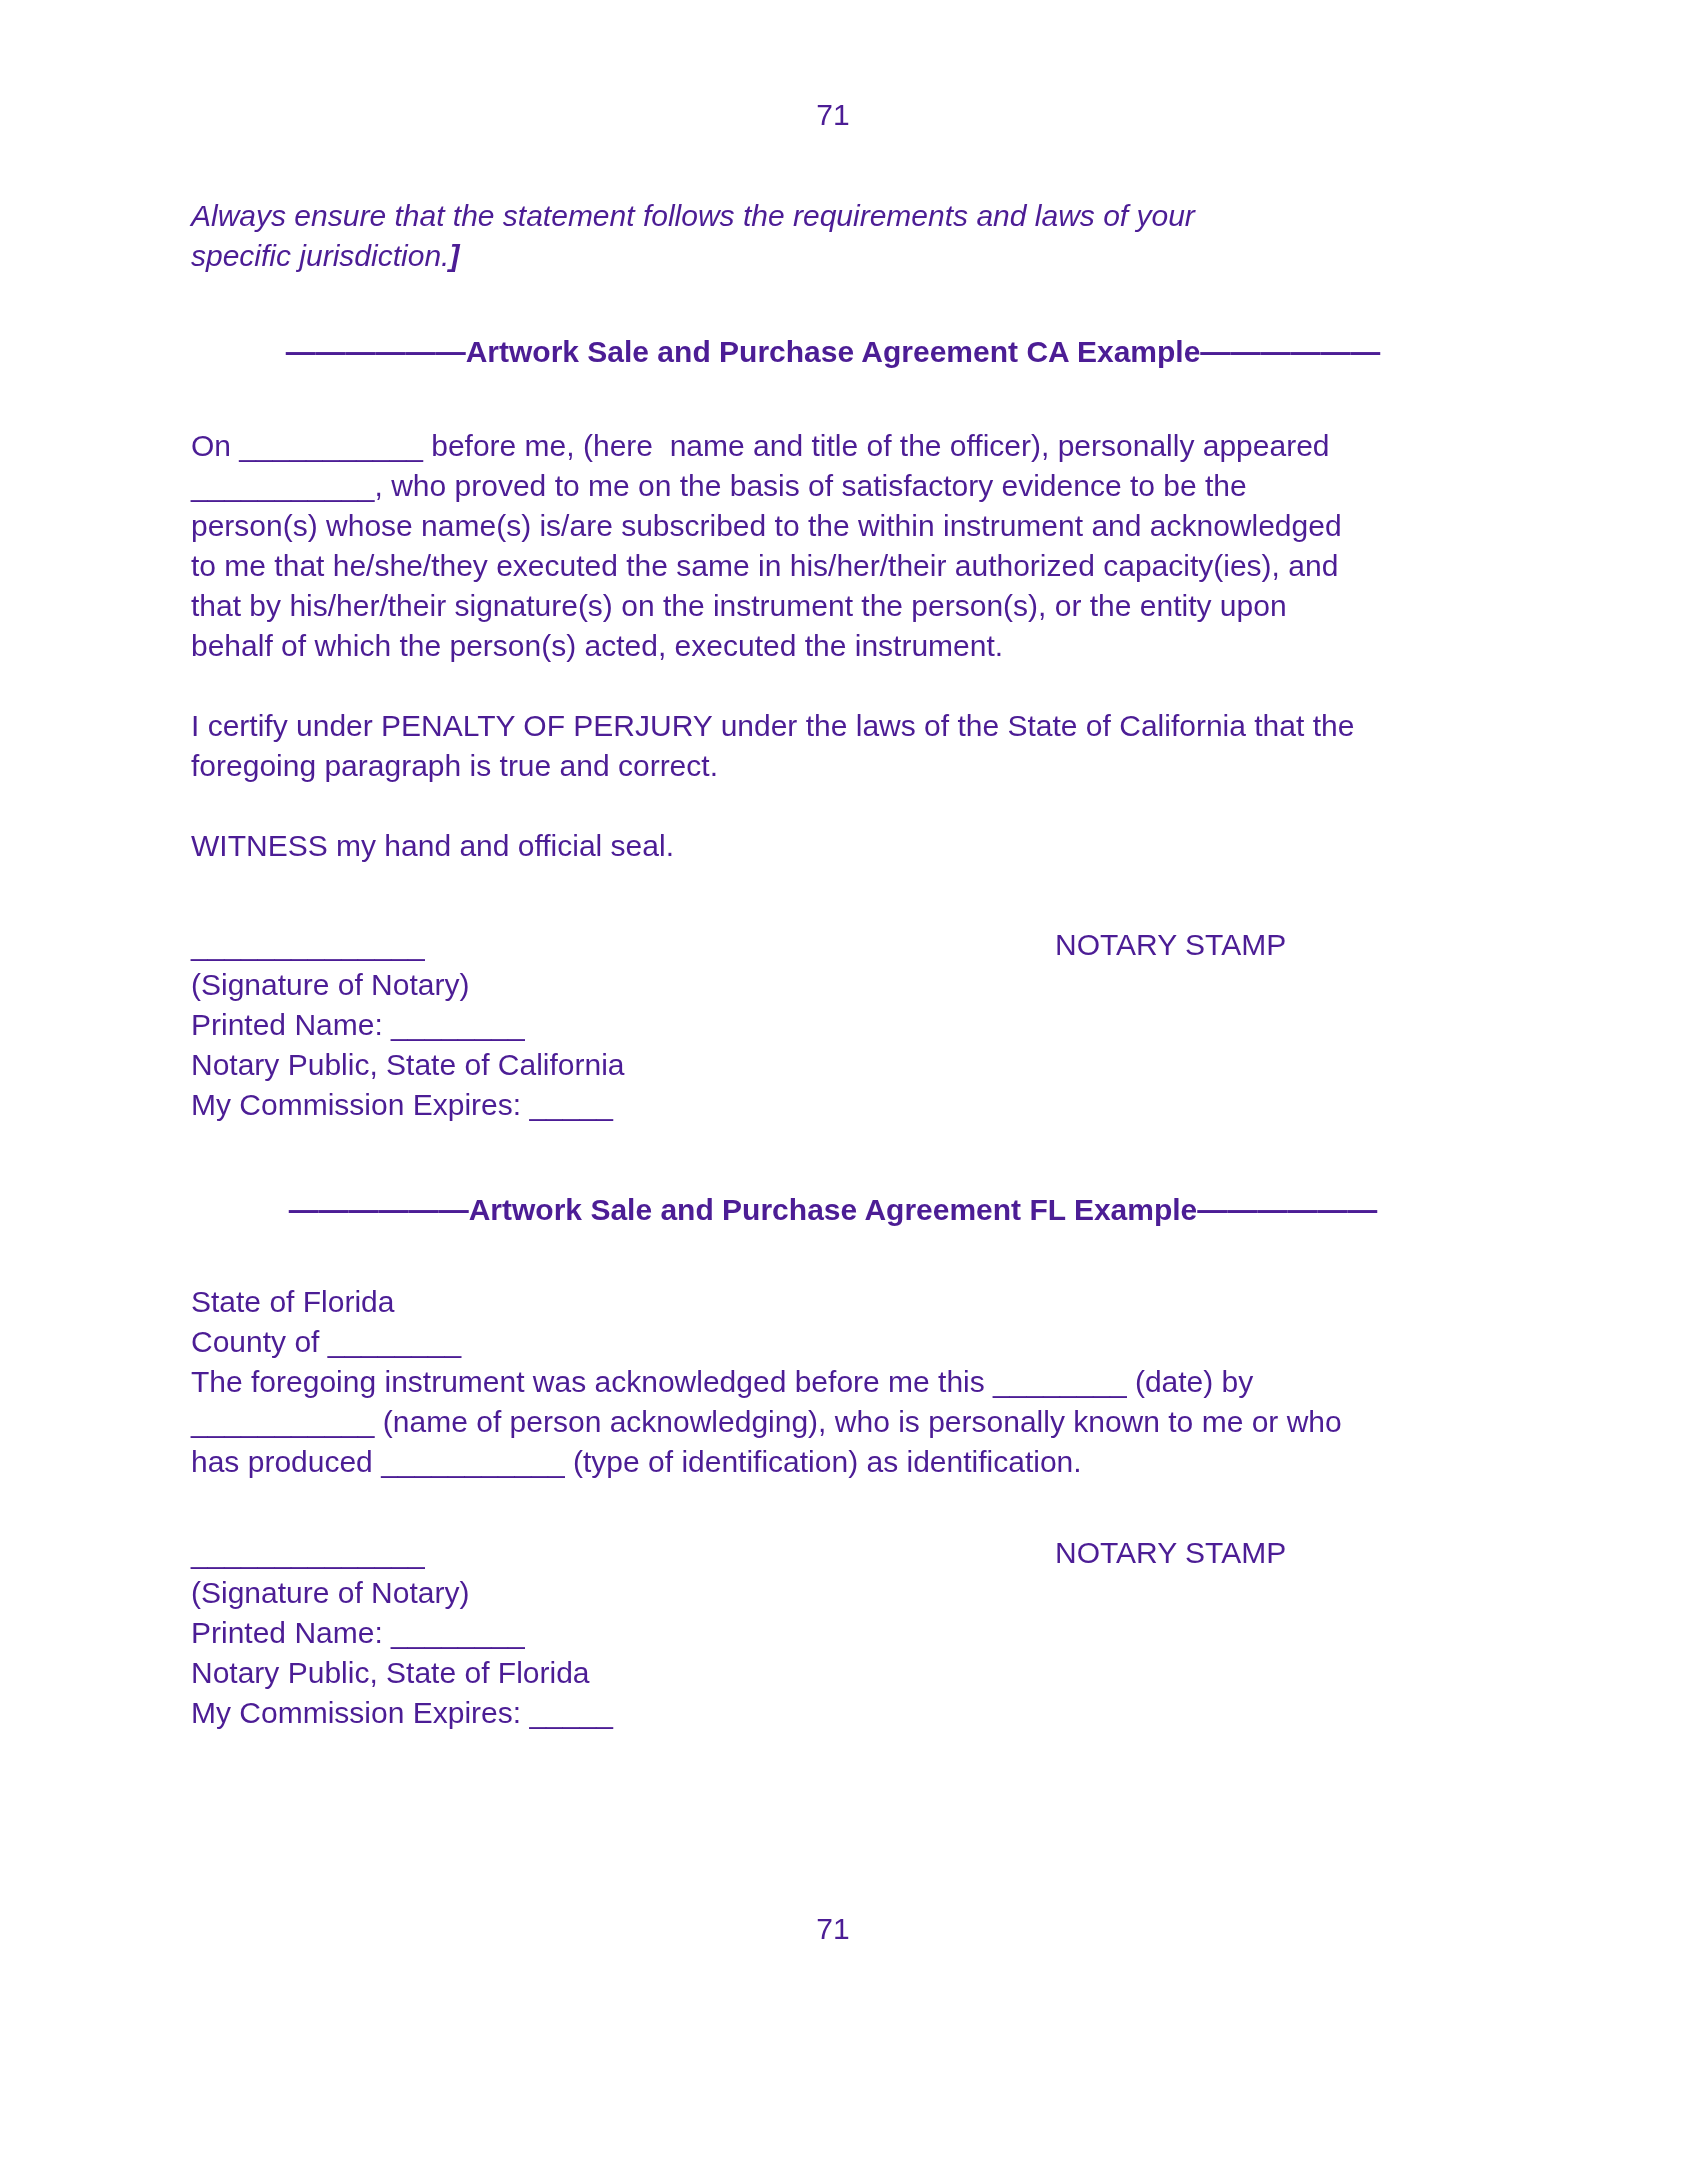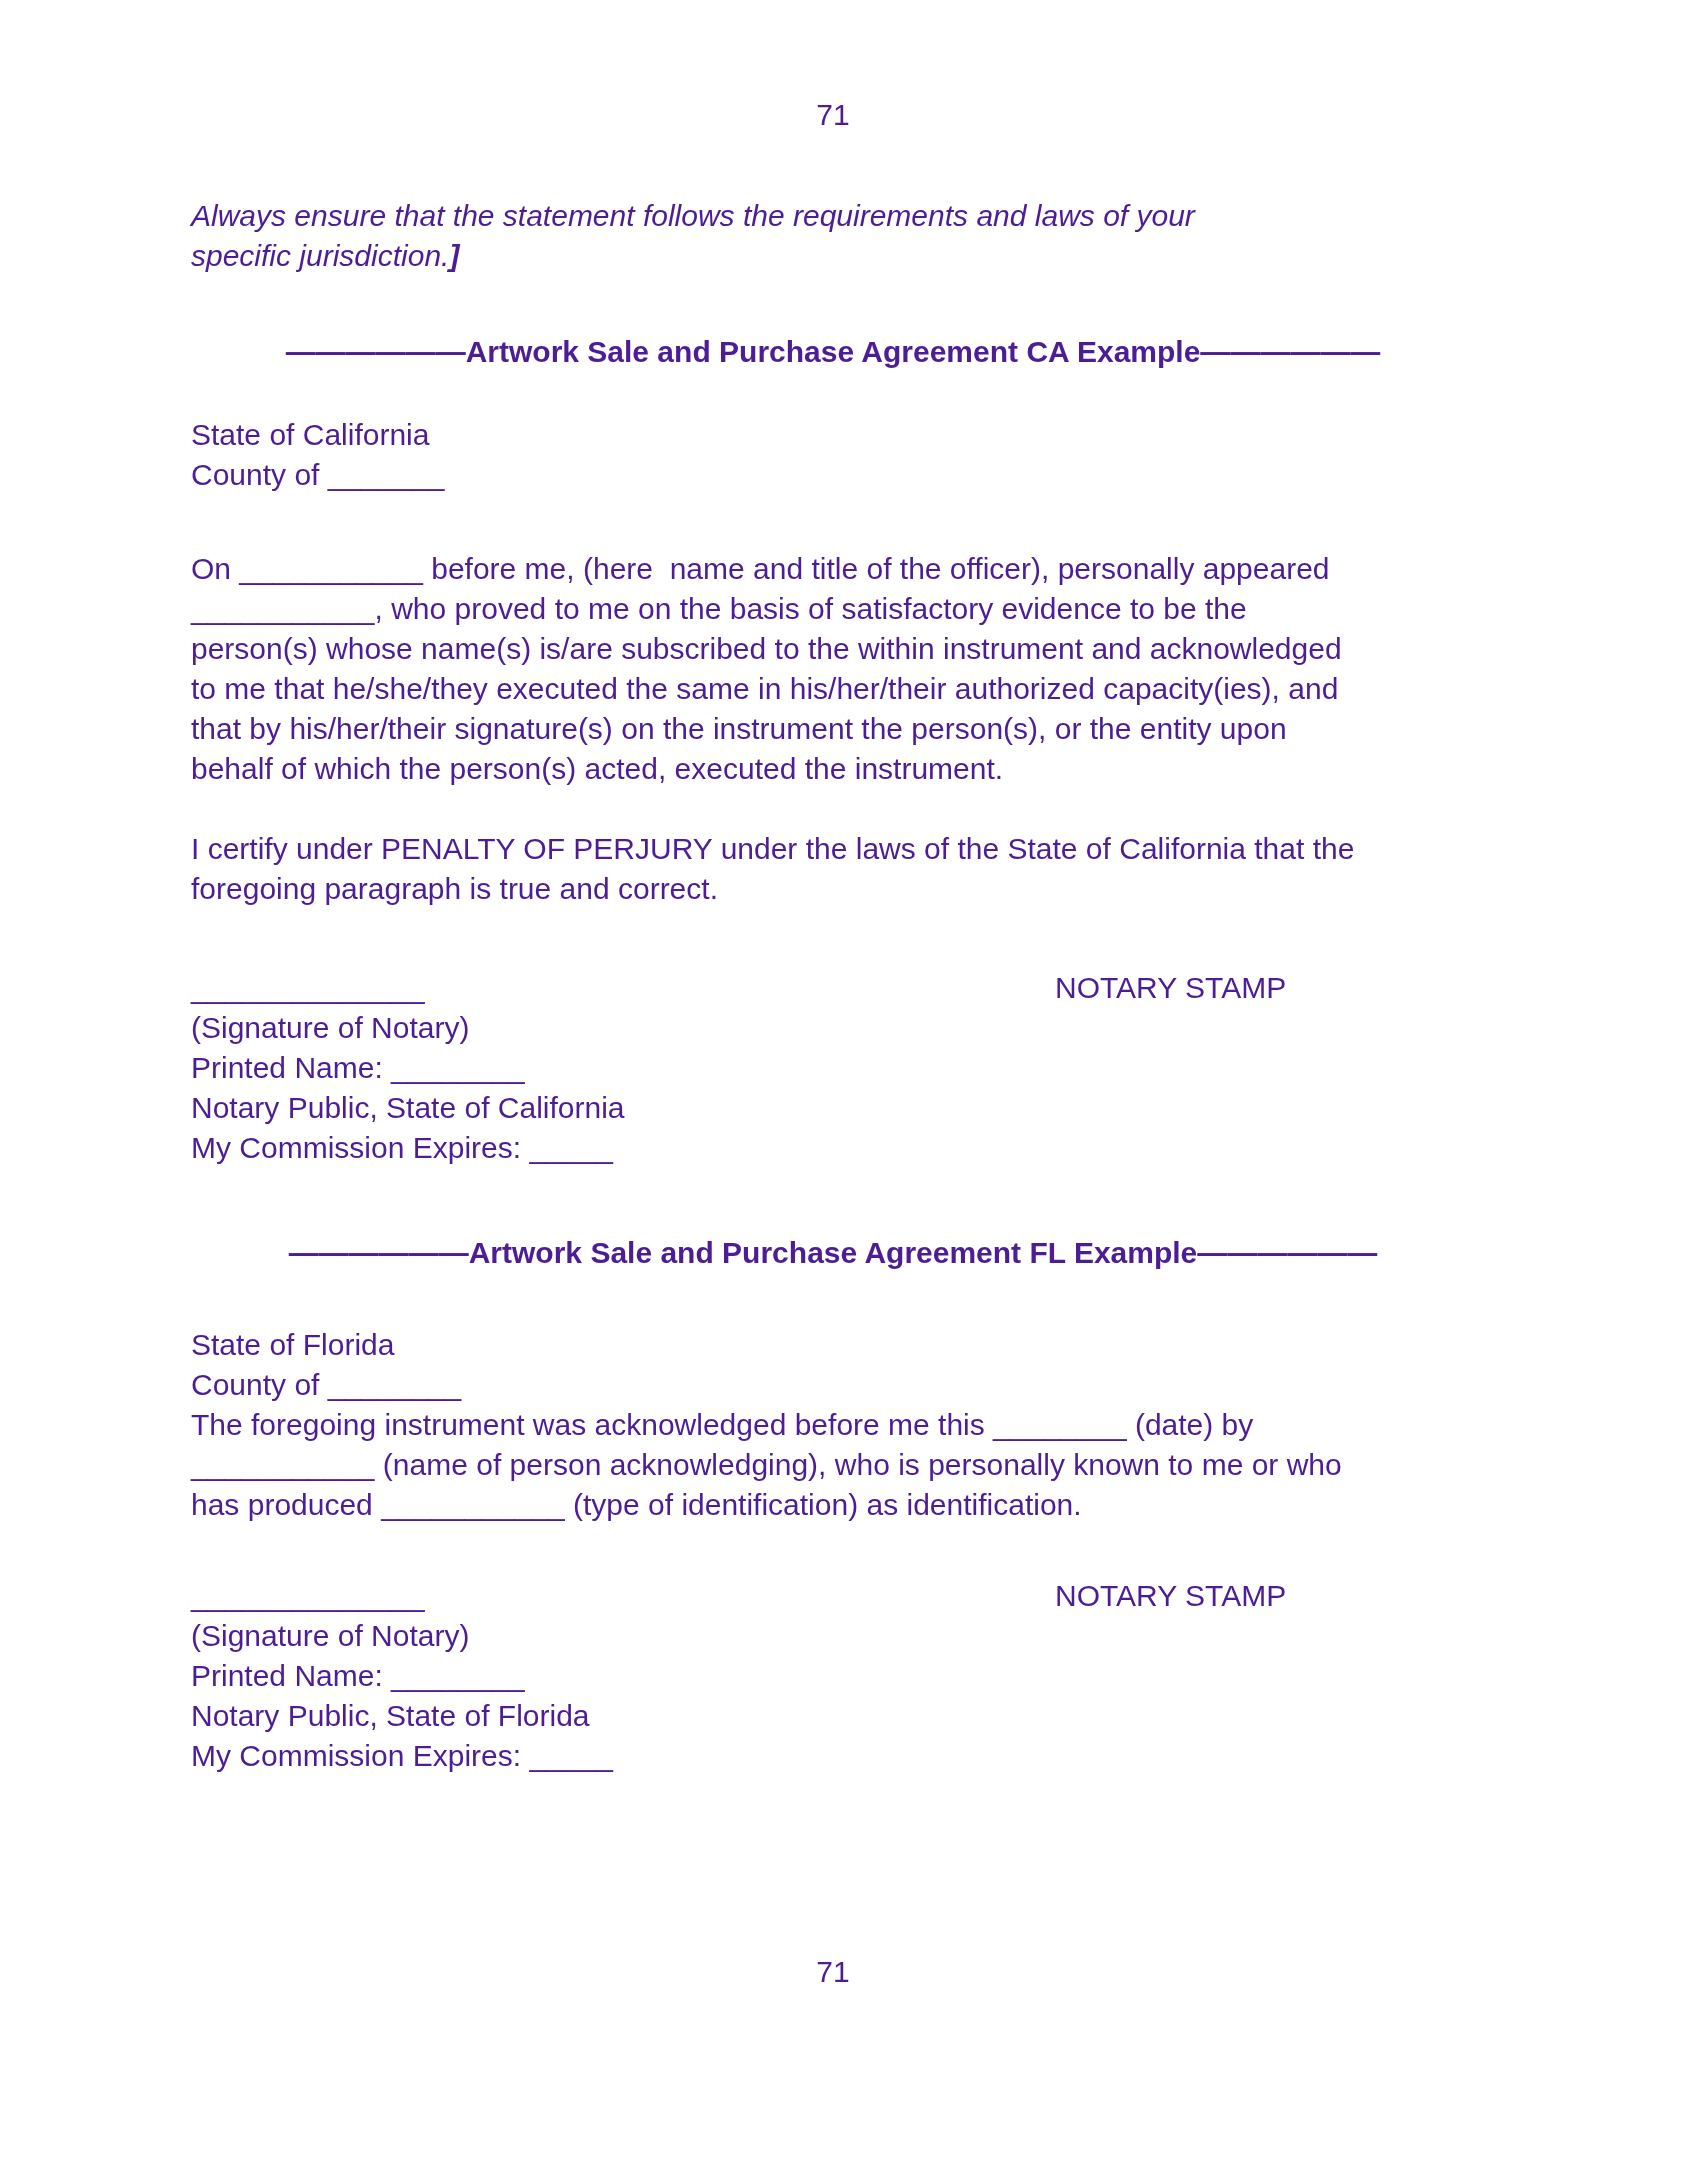--- a/index.html
+++ b/index.html
@@ -57,35 +57,32 @@
 
 <div class="page">
 
   <div class="center line">71</div>
 
   <div class="pre italic m-intro"><span>Always ensure that the statement follows the requirements and laws of your
 specific jurisdiction.</span><span class="bold">]</span></div>
 
   <div class="center heading line m-ca-head">——————Artwork Sale and Purchase Agreement CA Example——————</div>
 
-  <div class="m-ca-state">
-    <div class="line">State of California</div>
-    <div class="line">County of _______</div>
-  </div>
 
   <div class="pre m-ca-body">On ___________ before me, (here  name and title of the officer), personally appeared
 ___________, who proved to me on the basis of satisfactory evidence to be the
 person(s) whose name(s) is/are subscribed to the within instrument and acknowledged
 to me that he/she/they executed the same in his/her/their authorized capacity(ies), and
 that by his/her/their signature(s) on the instrument the person(s), or the entity upon
 behalf of which the person(s) acted, executed the instrument.</div>
 
   <div class="pre m-perjury">I certify under PENALTY OF PERJURY under the laws of the State of California that the
 foregoing paragraph is true and correct.</div>
 
+  <div class="line m-witness">WITNESS my hand and official seal.</div>
 
   <div class="m-ca-sig">
     <div class="line sig-row">
       <span>______________</span>
       <span class="stamp">NOTARY STAMP</span>
     </div>
     <div class="line">(Signature of Notary)</div>
     <div class="line">Printed Name: ________</div>
     <div class="line">Notary Public, State of California</div>
     <div class="line">My Commission Expires: _____</div>

